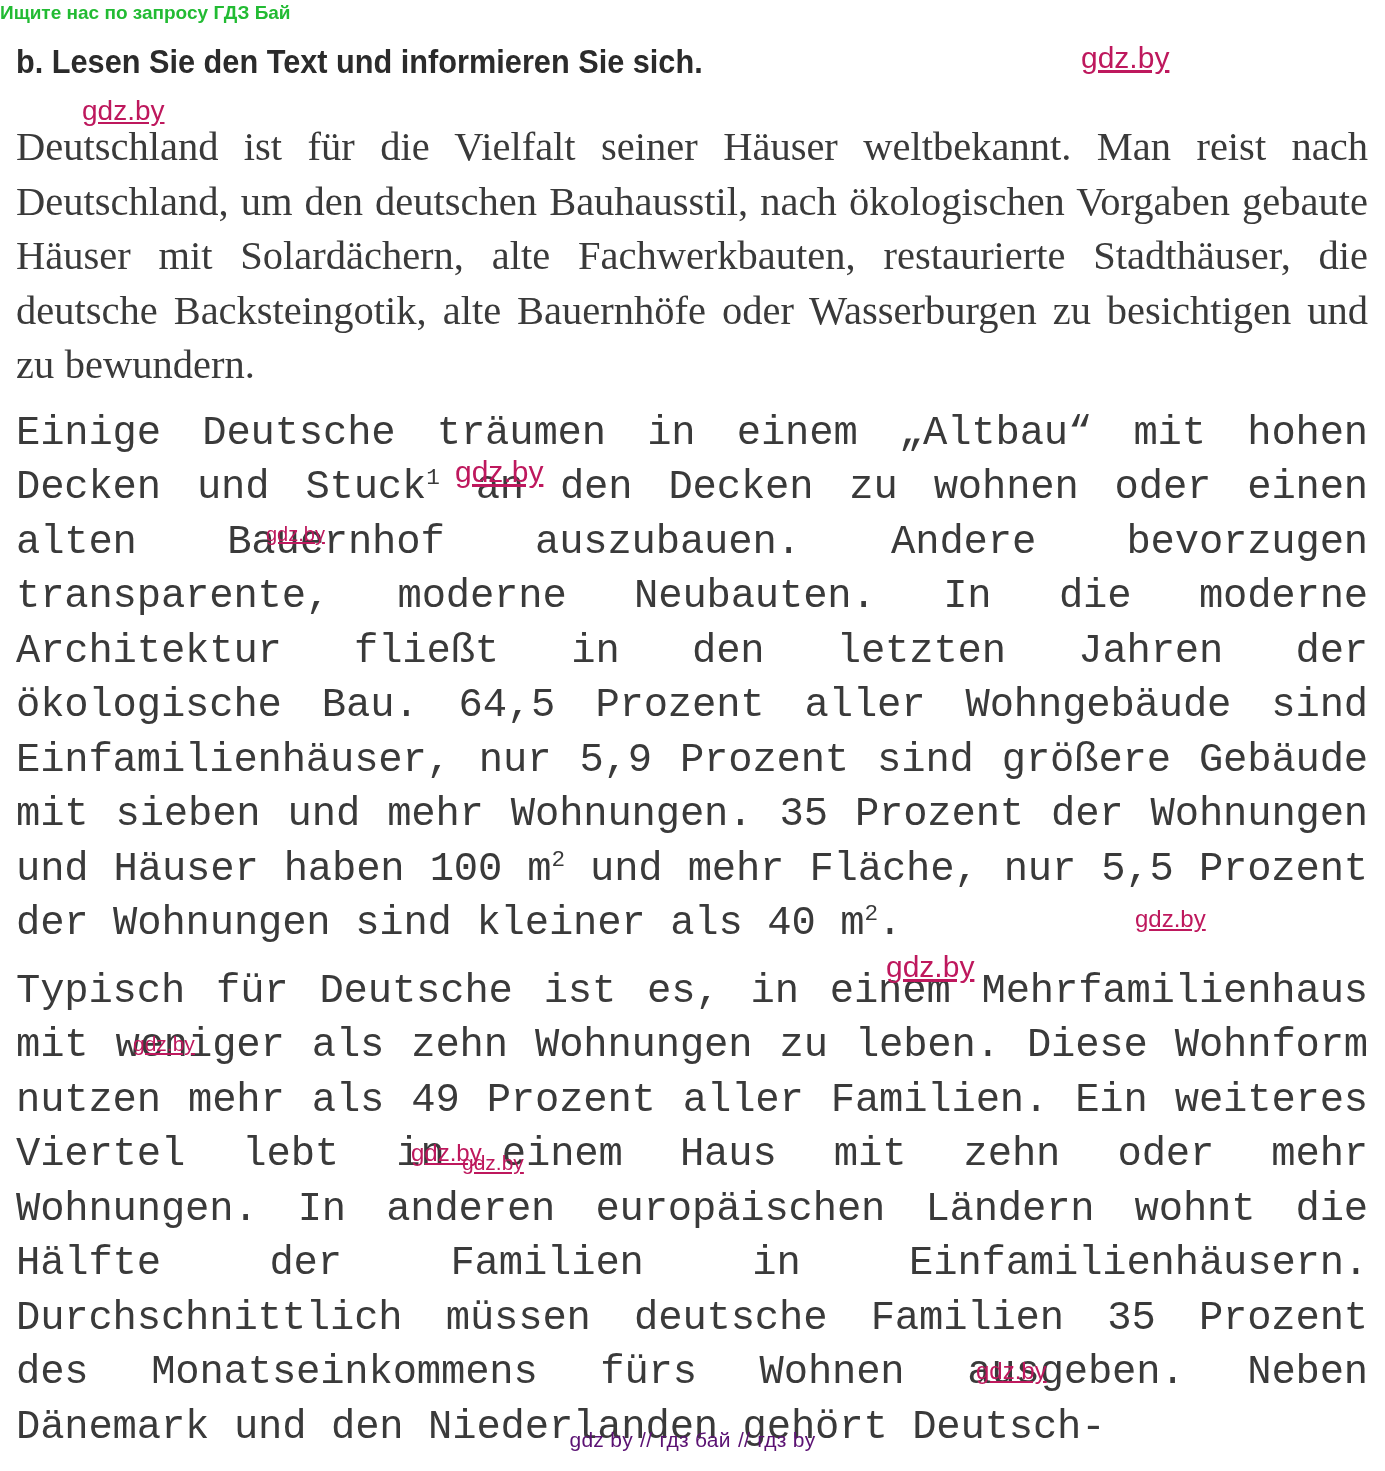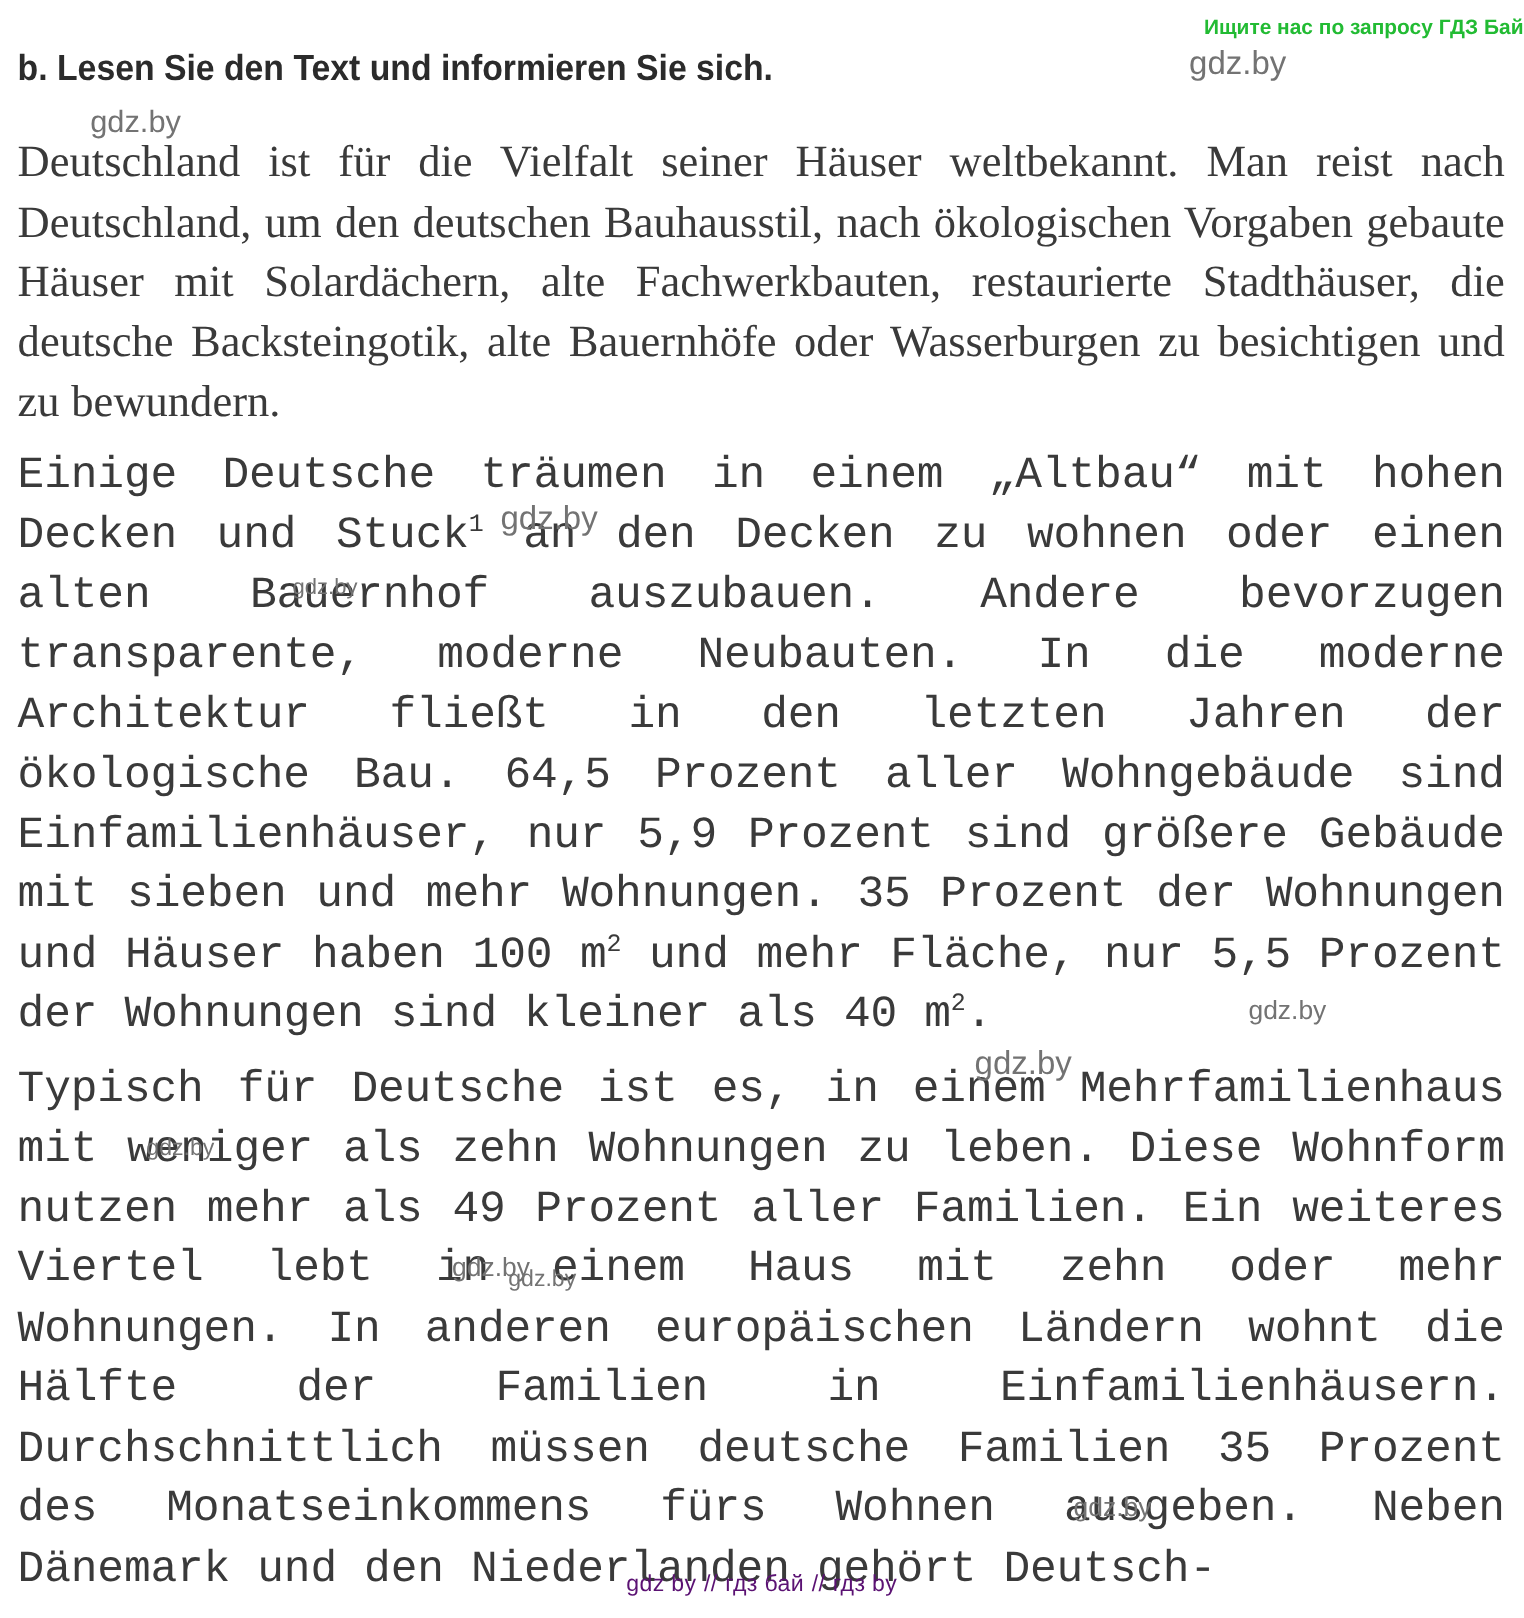--- a/index.html
+++ b/index.html
@@ -12,25 +12,25 @@
     height: 1471px;
     position: relative;
     overflow: hidden;
     font-family: "Liberation Serif", "DejaVu Serif", serif;
     color: #3a3a3a;
   }
 
   
   .promo-banner {
     position: absolute;
-    top: 13px;
+    top: 0;
     left: 0;
     width: 1385px;
     height: 26px;
-    text-align: right;
+    text-align: left;
     font-family: "Liberation Sans", sans-serif;
     font-size: 19px;
     font-weight: 600;
     color: #22bb33;
     line-height: 26px;
     letter-spacing: 0px;
     white-space: nowrap;
   }
 
   
@@ -70,23 +70,24 @@
   sup {
     font-size: 0.56em;
     vertical-align: super;
     line-height: 0;
   }
 
   
   .wm {
     position: absolute;
     font-family: "Liberation Sans", sans-serif;
-    color: #737373;
+    color: #be185d;
     white-space: nowrap;
     pointer-events: none;
+    text-decoration: underline;
   }
 
   
   .footer-row {
     position: absolute;
     left: 0;
     top: 1428px;
     width: 1385px;
     text-align: center;
     font-family: "Liberation Sans", sans-serif;

